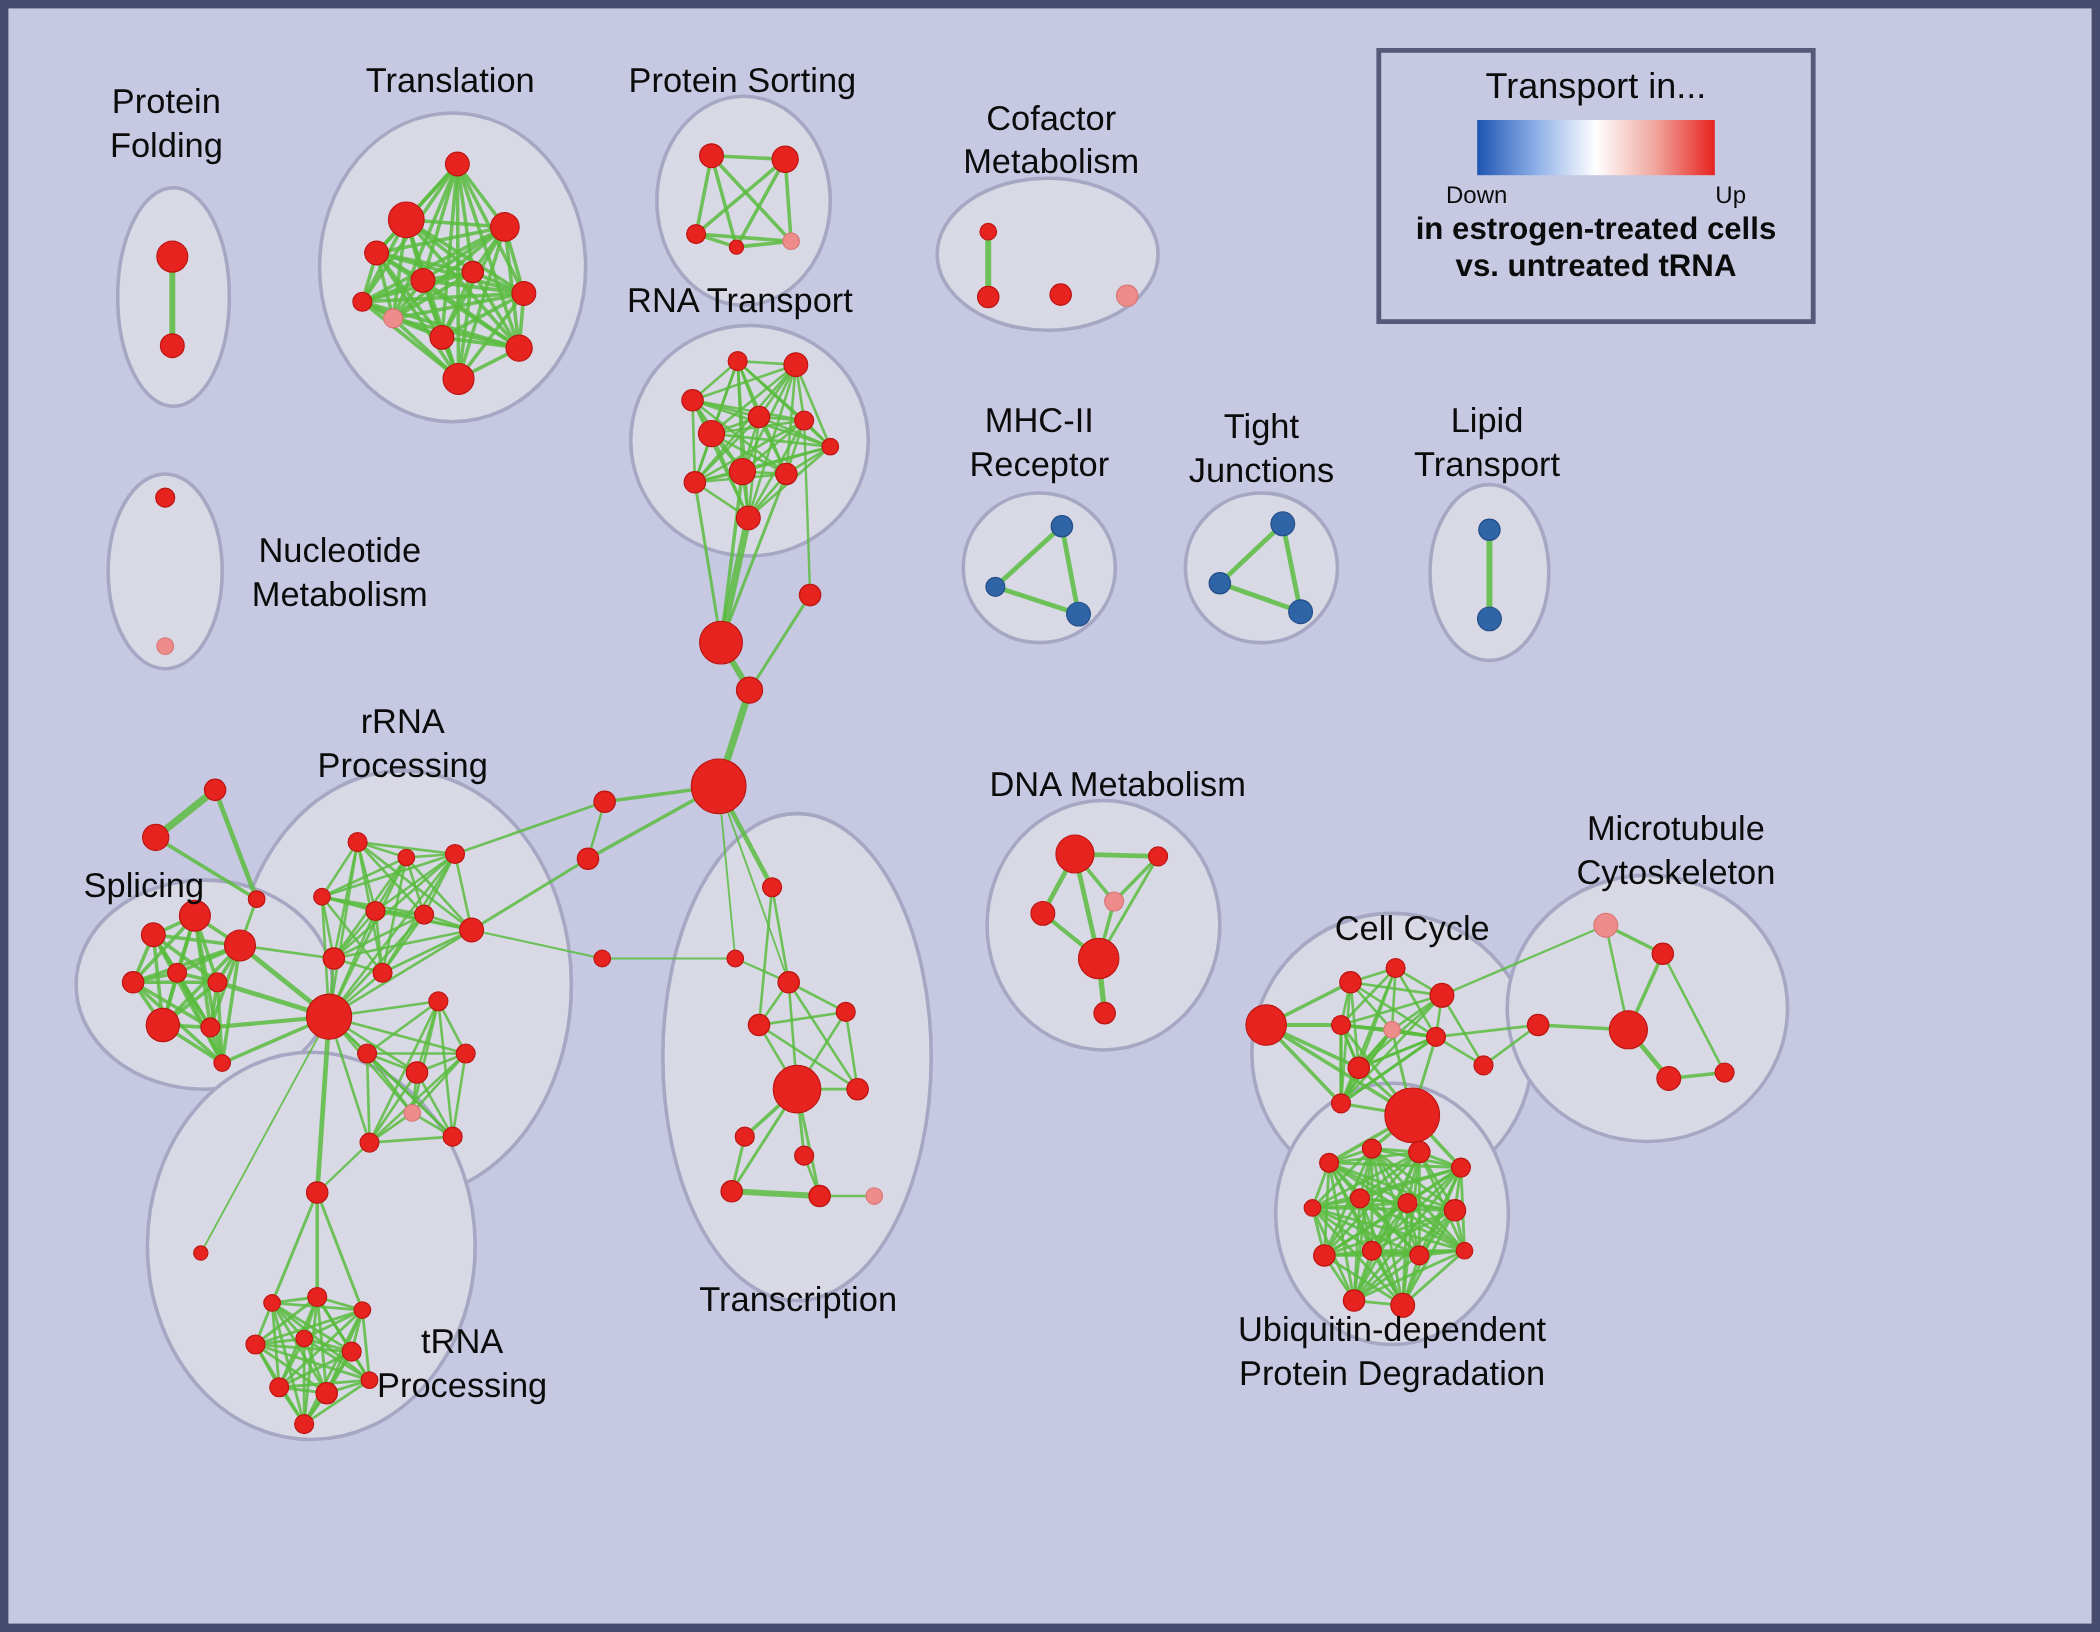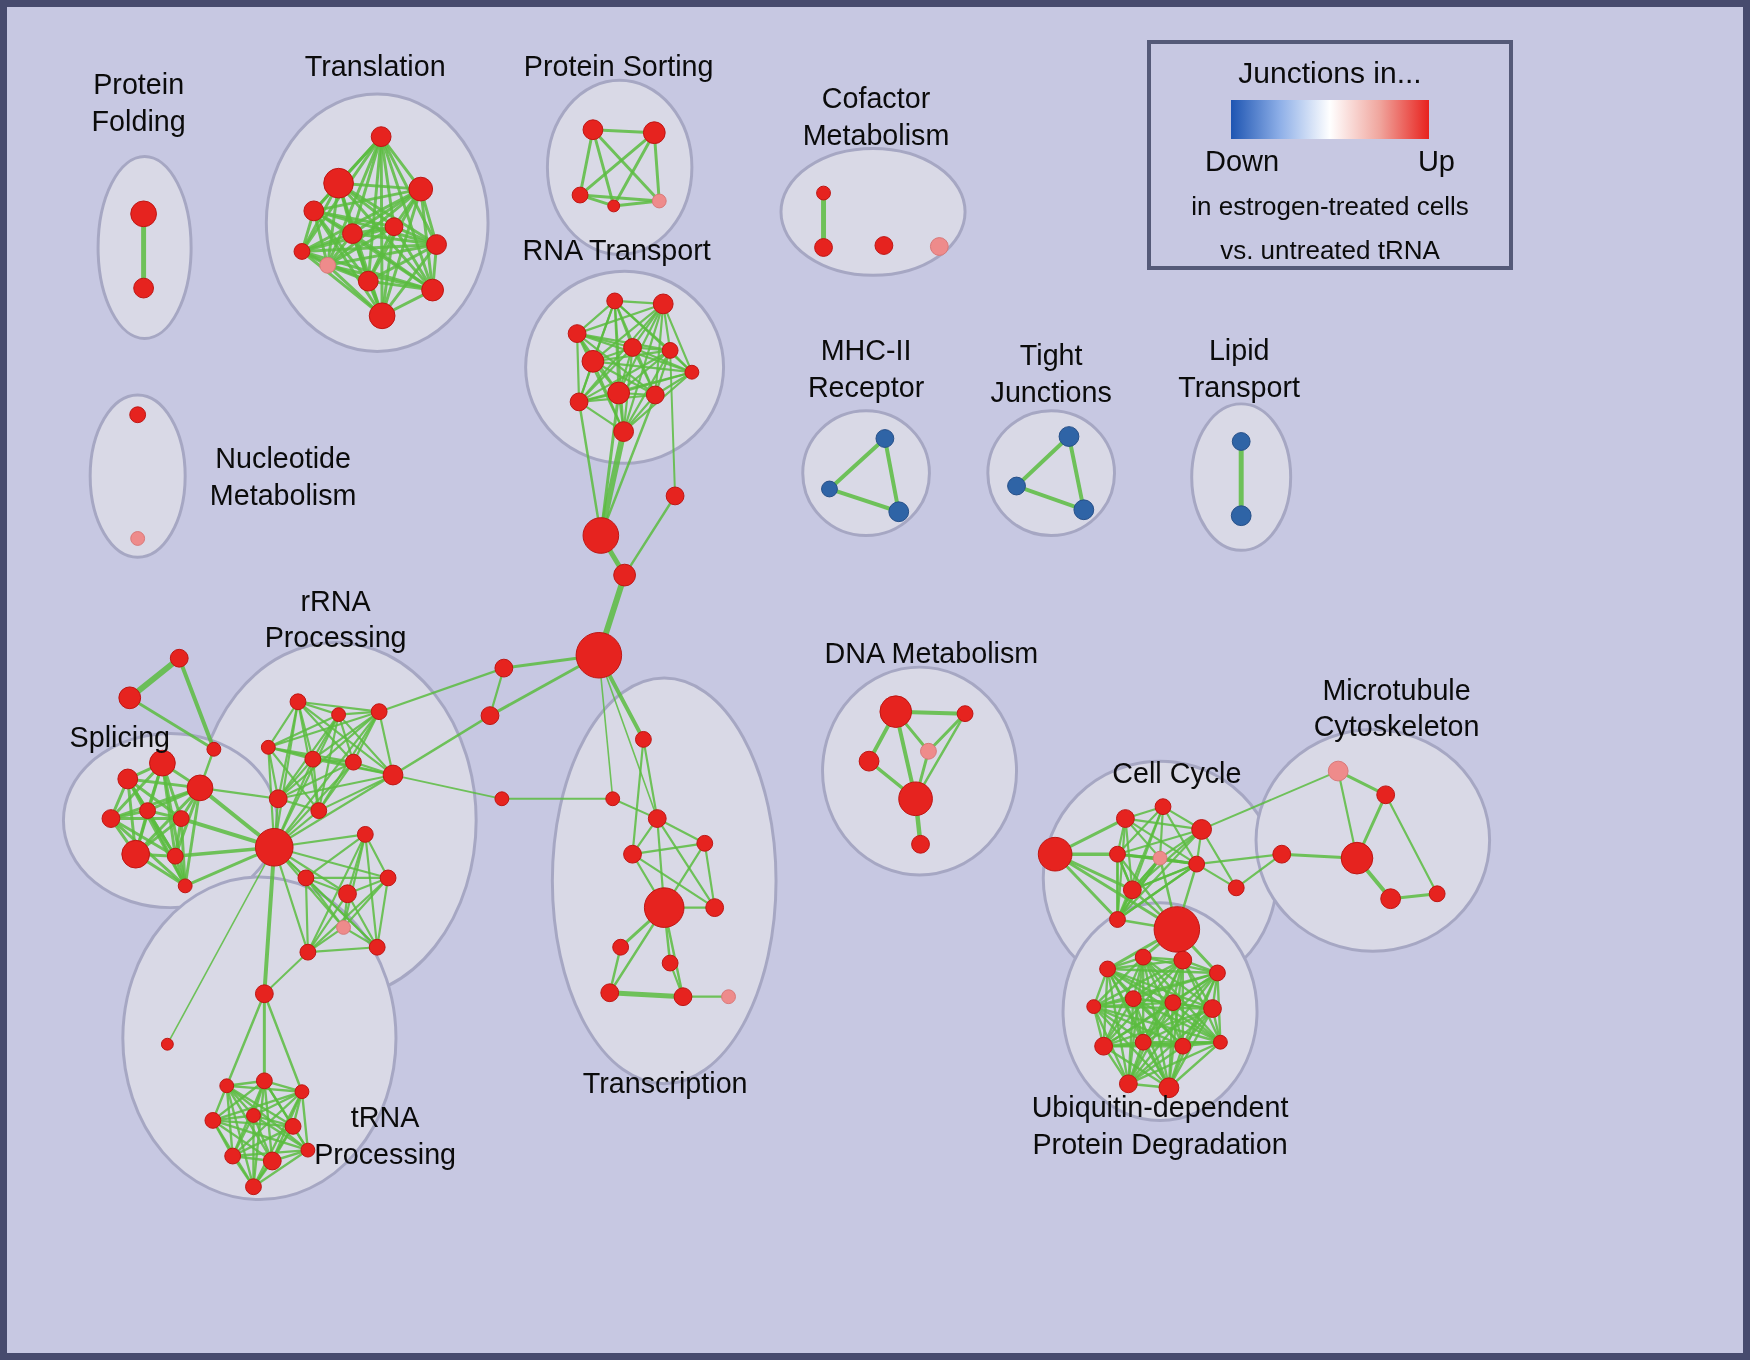--- a/index.html
+++ b/index.html
@@ -18,23 +18,23 @@
     left:1140px;top:33px;
     width:366px;height:230px;
     border:4px solid #555a78;
     display:flex;flex-direction:column;align-items:center;
     padding-top:12px;
   }
   .legend-title{font-size:30px;color:#0b0b0b;}
   .legend-bar{width:198px;height:46px;margin-top:10px;}
   .legend-ends{
     width:250px;display:flex;justify-content:space-between;
-    font-size:29px;color:#0b0b0b;margin-top:6px;align-items:center;
+    font-size:20px;color:#0b0b0b;margin-top:6px;align-items:center;
   }
-  .legend-line{font-size:26px;color:#0b0b0b;margin-top:13px;}
+  .legend-line{font-size:26px;color:#0b0b0b;margin-top:0;font-weight:bold;}
 </style>
 </head>
 <body>
 
 <div class="stage" style="background: rgb(199, 200, 226); border-color: rgb(71, 75, 110);">
 
   <svg id="net" class="net-svg" viewBox="0 0 1750 1360">
       <g>
         <ellipse cx="137" cy="243" rx="47" ry="92" fill="#d9d9e6" stroke="#a6a7c3" stroke-width="3"></ellipse>
         <ellipse cx="372" cy="218" rx="112" ry="130" fill="#d9d9e6" stroke="#a6a7c3" stroke-width="3"></ellipse>
@@ -736,21 +736,21 @@
         <text x="1402" y="737" text-anchor="middle" font-size="29" fill="#0b0b0b">Cytoskeleton</text>
         <text x="380" y="1132" text-anchor="middle" font-size="29" fill="#0b0b0b">tRNA</text>
         <text x="380" y="1169" text-anchor="middle" font-size="29" fill="#0b0b0b">Processing</text>
         <text x="663" y="1097" text-anchor="middle" font-size="29" fill="#0b0b0b">Transcription</text>
         <text x="1163" y="1122" text-anchor="middle" font-size="29" fill="#0b0b0b">Ubiquitin-dependent</text>
         <text x="1163" y="1159" text-anchor="middle" font-size="29" fill="#0b0b0b">Protein Degradation</text>
       </g>
     </svg>
 
   <div class="legend" style="background: rgb(199, 200, 226);">
-    <div class="legend-title">Junctions in...</div>
+    <div class="legend-title">Transport in...</div>
     <div class="legend-bar" style="background: linear-gradient(to right, rgb(30, 85, 178), rgb(143, 176, 232), rgb(255, 255, 255), rgb(240, 166, 158), rgb(232, 34, 30));"></div>
     <div class="legend-ends">
       <span>Down</span>
       <span>Up</span>
     </div>
     <div class="legend-line">in estrogen-treated cells</div>
     <div class="legend-line">vs. untreated tRNA</div>
   </div>
 
 </div>

